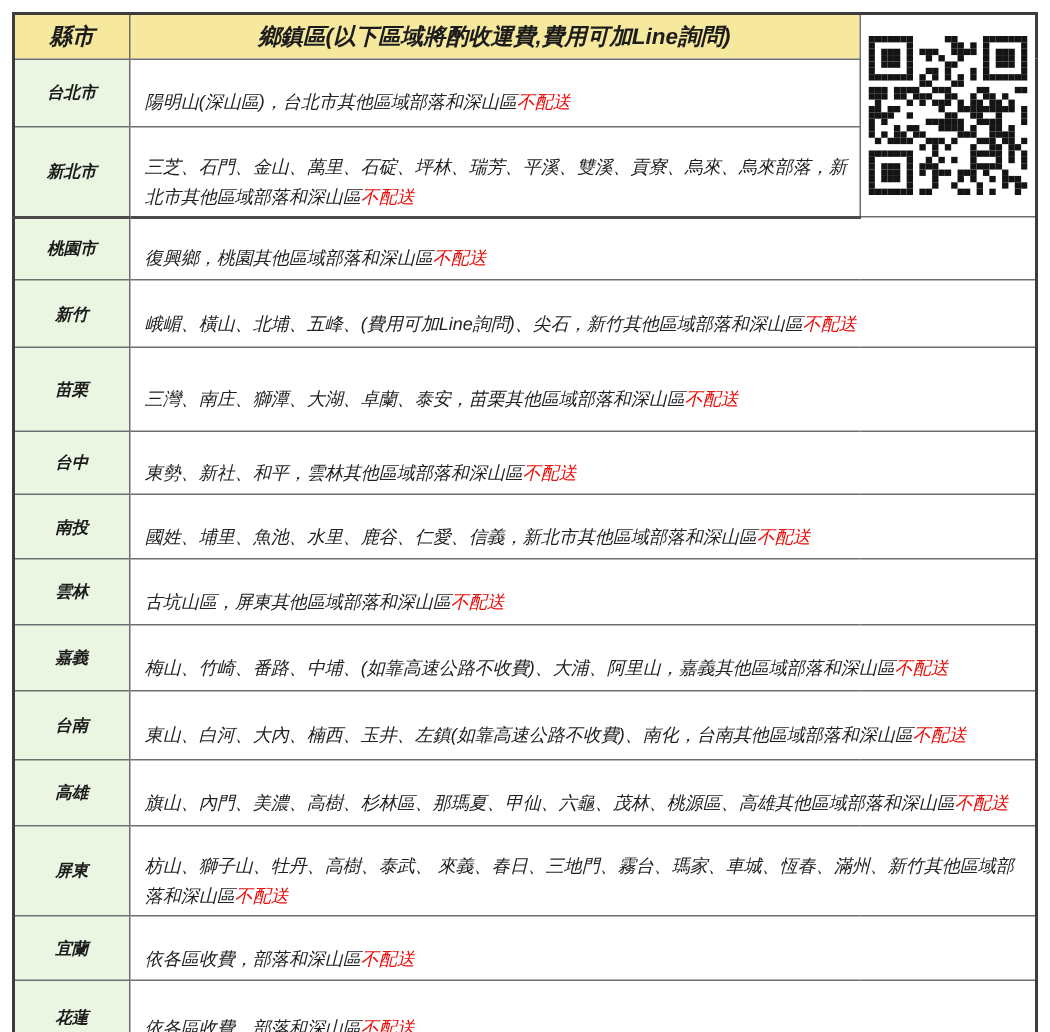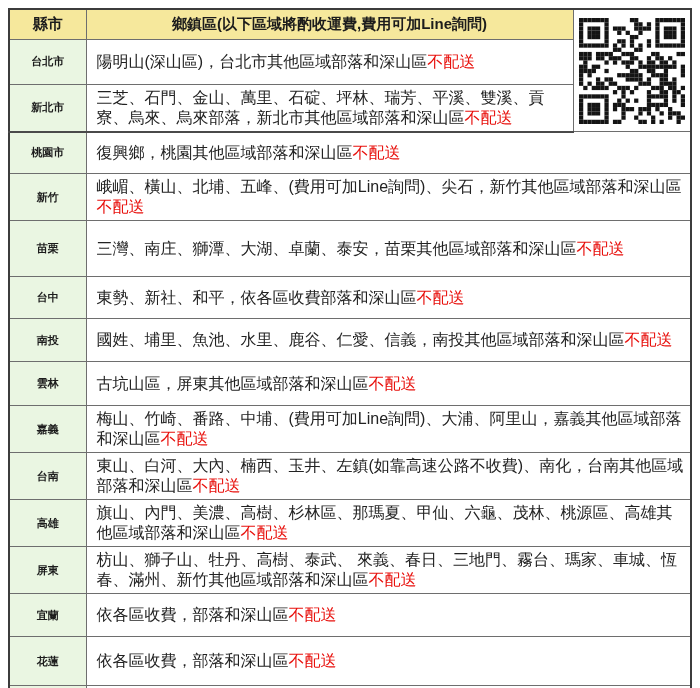--- a/index.html
+++ b/index.html
@@ -18,37 +18,37 @@
   }
   .page{padding:8px 8px 0 8px;}
   table.fee-table{
     width:684px;
     table-layout:fixed;
     border-collapse:collapse;
     border:2px solid var(--border-outer);
   }
   col.c-county{width:77px;}
   col.c-qr{width:118px;}
-  th,td{border:1px solid var(--border-inner);}
+  th,td{border:1px solid var(--border-inner);font-style:italic;}
   th.col-header{
     background:var(--header-bg);
     font-size:15px;font-weight:bold;
     text-align:center;padding:2px 4px;
     color:#1c1c1c;
   }
   td.county-cell{
     background:var(--county-bg);
     font-size:11px;font-weight:bold;
     text-align:center;vertical-align:middle;
     color:#1c1c1c;padding:2px;
   }
   td.areas-cell{
     background:#ffffff;
-    font-size:16px;line-height:20px;
-    padding:3px 5px 3px 10px;
+    font-size:12px;line-height:20px;
+    padding:16px 5px 3px 10px;
     vertical-align:middle;
     text-align:left;
   }
   .red{color:var(--no-delivery);}
   td.qr-cell{
     background:#ffffff;
     text-align:center;vertical-align:middle;
     padding:2px;
   }
   tr.thick-bottom td{border-bottom:2px solid #4a4a4a;}
@@ -404,36 +404,36 @@
       <td class="areas-cell" colspan="2"><span>峨嵋、橫山、北埔、五峰、(費用可加Line詢問)、尖石，新竹其他區域部落和深山區</span><span class="red">不配送</span></td>
     </tr>
 
     <tr style="height:56px;">
       <td class="county-cell">苗栗</td>
       <td class="areas-cell" colspan="2"><span>三灣、南庄、獅潭、大湖、卓蘭、泰安，苗栗其他區域部落和深山區</span><span class="red">不配送</span></td>
     </tr>
 
     <tr style="height:42px;">
       <td class="county-cell">台中</td>
-      <td class="areas-cell" colspan="2"><span>東勢、新社、和平，依各區收費部落和深山區</span><span class="red">不配送</span></td>
+      <td class="areas-cell" colspan="2"><span>東勢、新社、和平，雲林其他區域部落和深山區</span><span class="red">不配送</span></td>
     </tr>
 
     <tr style="height:43px;">
       <td class="county-cell">南投</td>
-      <td class="areas-cell" colspan="2"><span>國姓、埔里、魚池、水里、鹿谷、仁愛、信義，南投其他區域部落和深山區</span><span class="red">不配送</span></td>
+      <td class="areas-cell" colspan="2"><span>國姓、埔里、魚池、水里、鹿谷、仁愛、信義，新北市其他區域部落和深山區</span><span class="red">不配送</span></td>
     </tr>
 
     <tr style="height:44px;">
       <td class="county-cell">雲林</td>
       <td class="areas-cell" colspan="2"><span>古坑山區，屏東其他區域部落和深山區</span><span class="red">不配送</span></td>
     </tr>
 
     <tr style="height:44px;">
       <td class="county-cell">嘉義</td>
-      <td class="areas-cell" colspan="2"><span>梅山、竹崎、番路、中埔、(費用可加Line詢問)、大浦、阿里山，嘉義其他區域部落和深山區</span><span class="red">不配送</span></td>
+      <td class="areas-cell" colspan="2"><span>梅山、竹崎、番路、中埔、(如靠高速公路不收費)、大浦、阿里山，嘉義其他區域部落和深山區</span><span class="red">不配送</span></td>
     </tr>
 
     <tr style="height:46px;">
       <td class="county-cell">台南</td>
       <td class="areas-cell" colspan="2"><span>東山、白河、大內、楠西、玉井、左鎮(如靠高速公路不收費)、南化，台南其他區域部落和深山區</span><span class="red">不配送</span></td>
     </tr>
 
     <tr style="height:44px;">
       <td class="county-cell">高雄</td>
       <td class="areas-cell" colspan="2"><span>旗山、內門、美濃、高樹、杉林區、那瑪夏、甲仙、六龜、茂林、桃源區、高雄其他區域部落和深山區</span><span class="red">不配送</span></td>

